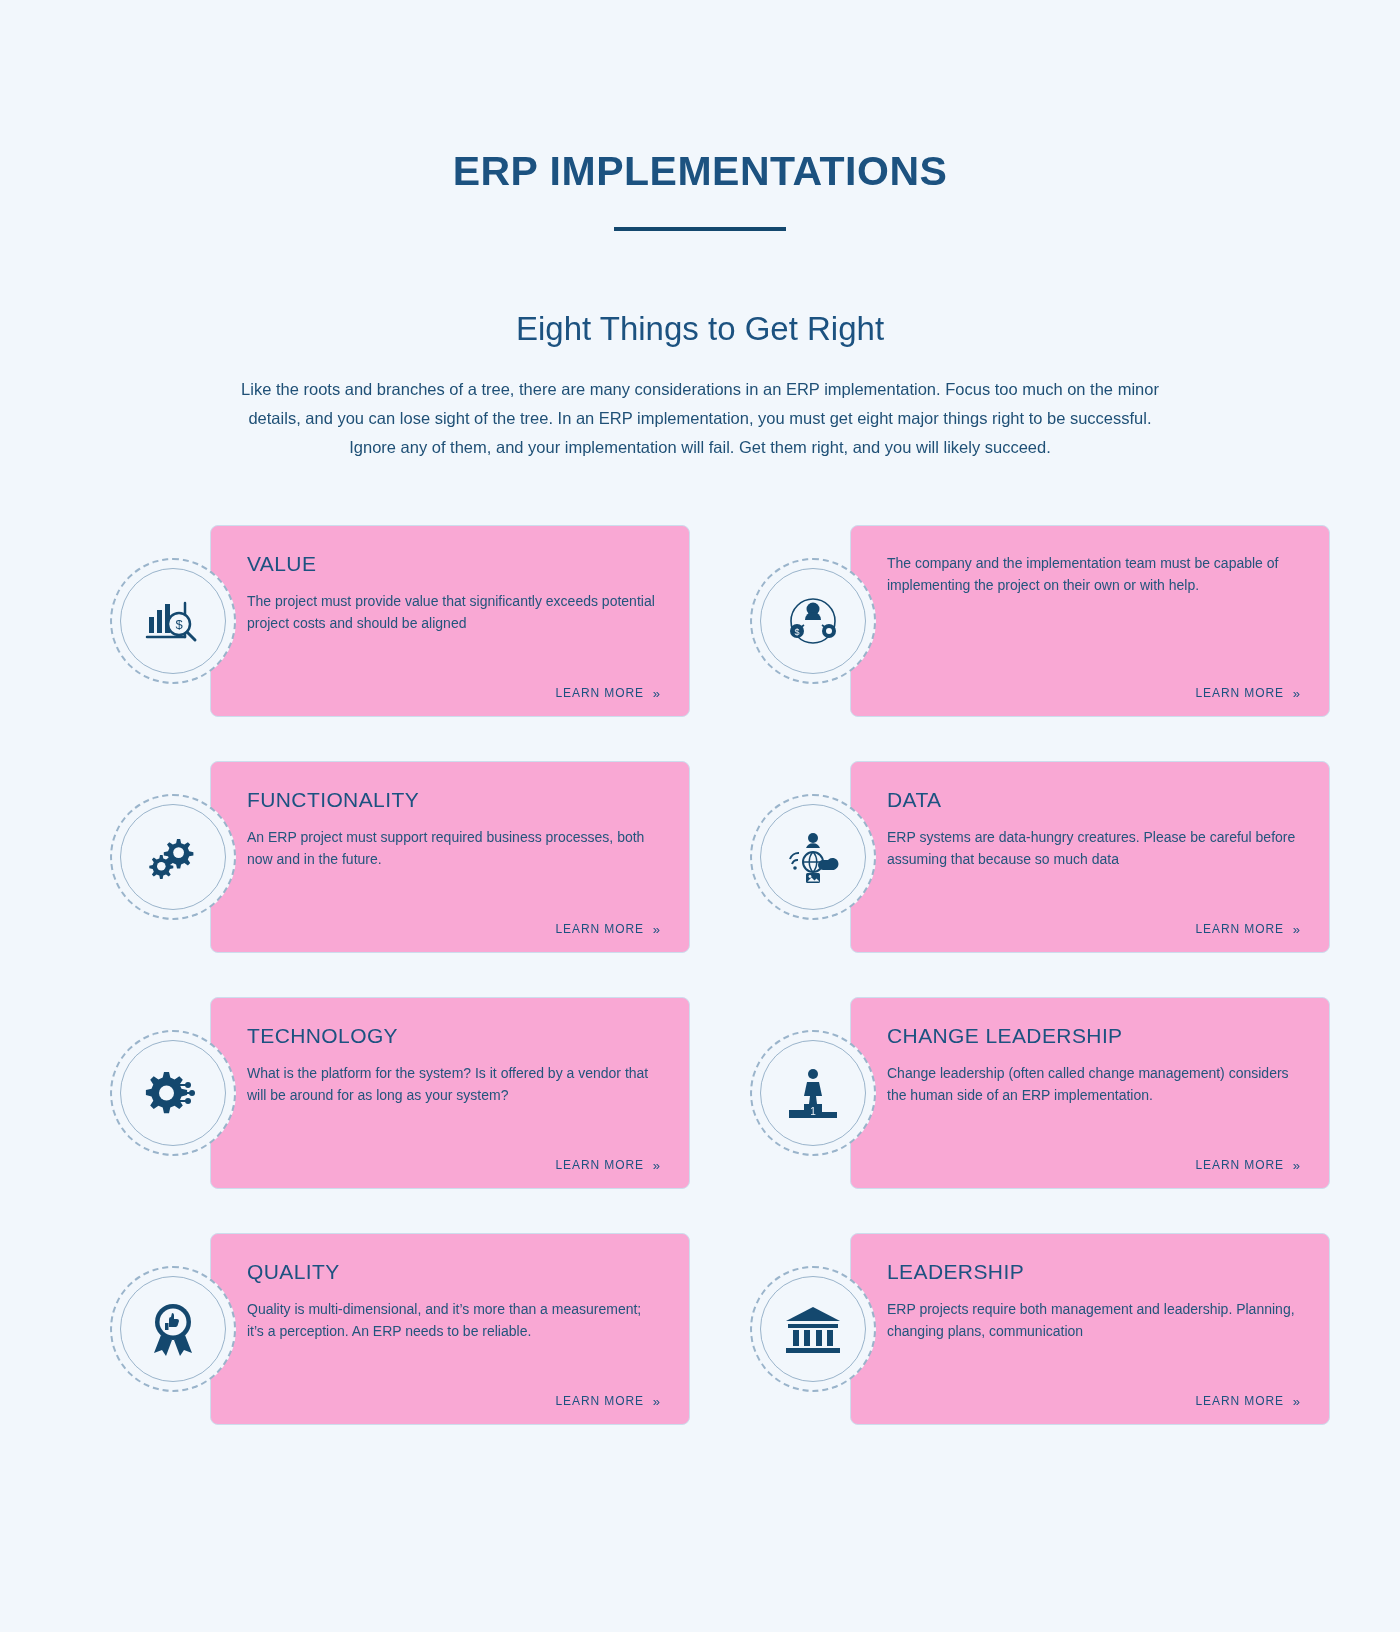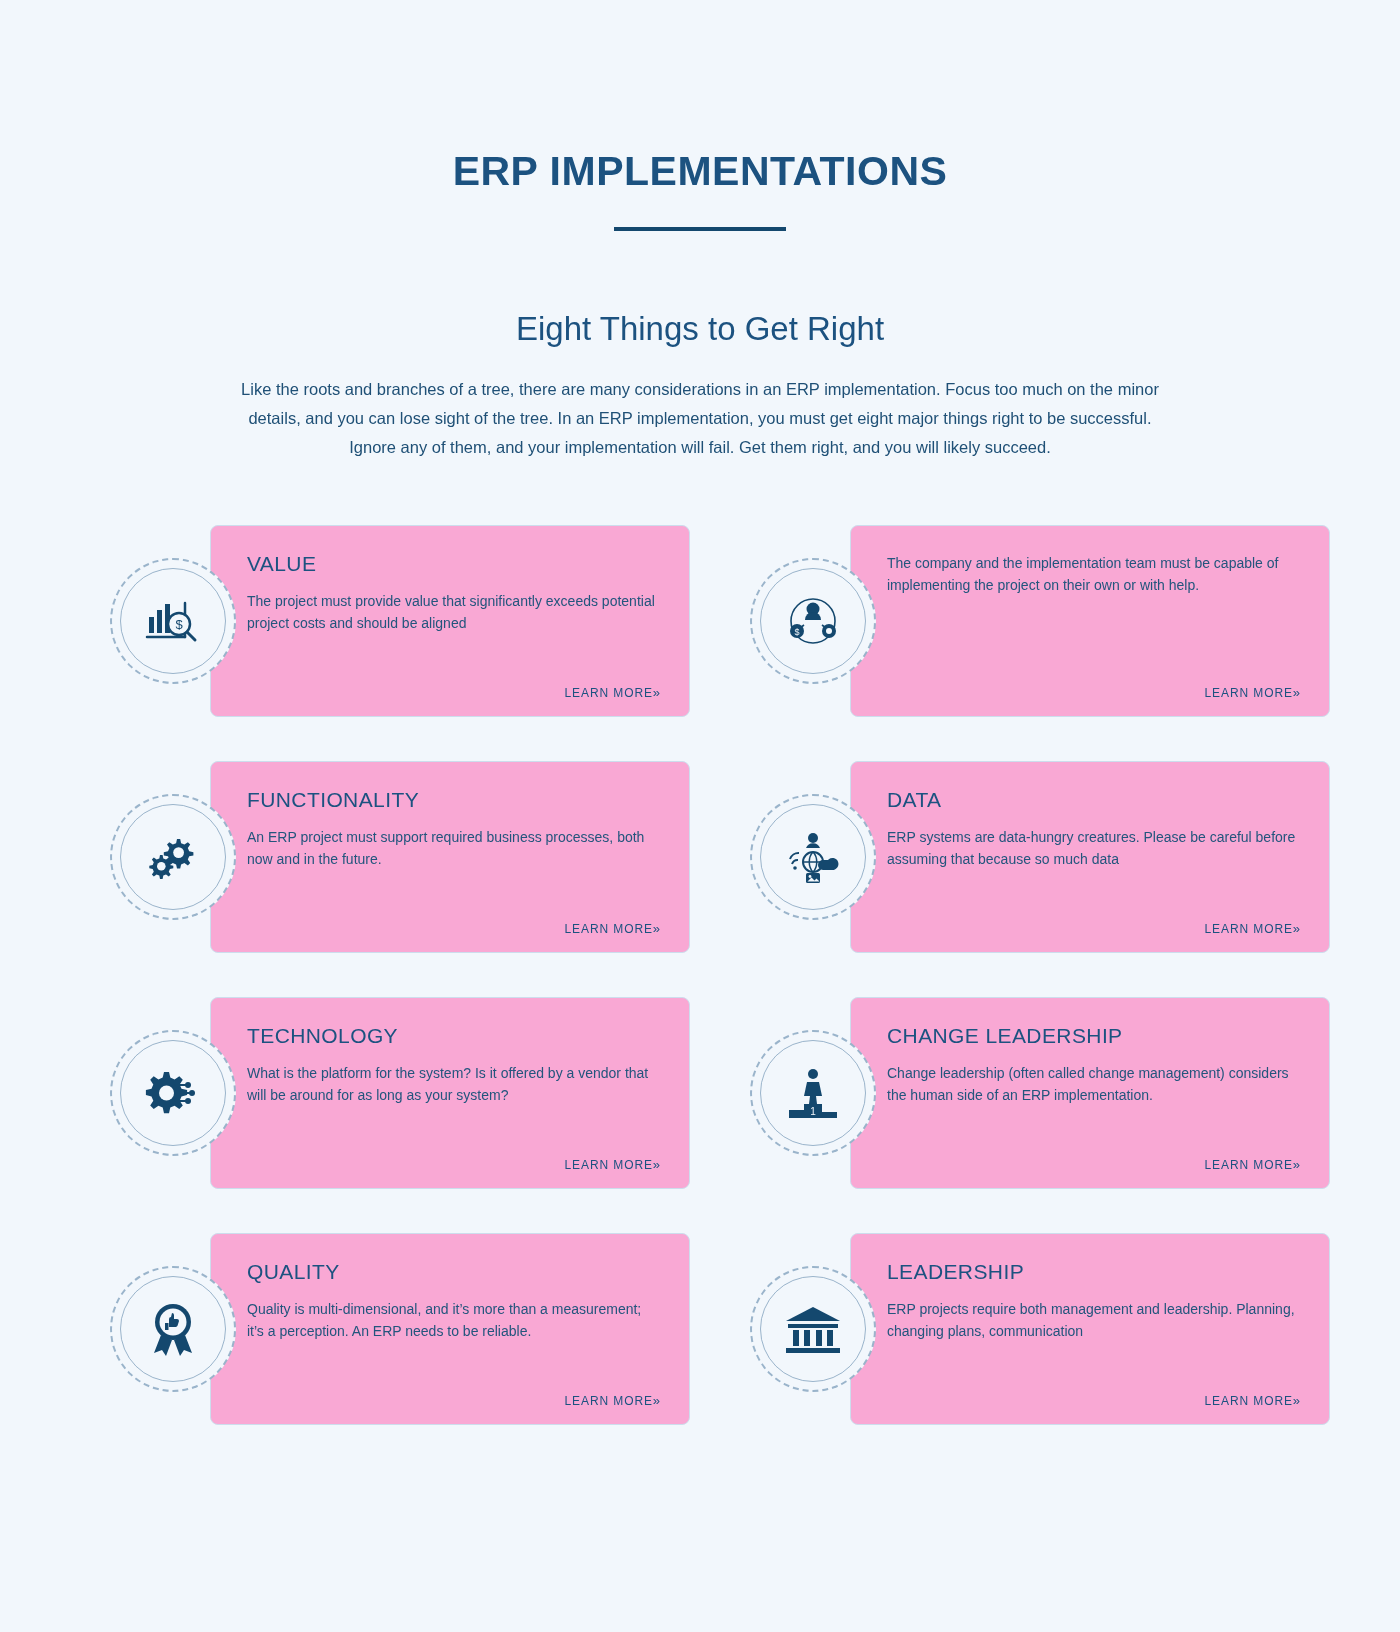--- a/index.html
+++ b/index.html
@@ -125,21 +125,22 @@
   }
   .learn-more {
     position: absolute;
     right: 28px;
     bottom: 16px;
     font-size: 12px;
     letter-spacing: 0.9px;
     color: #1c5280;
     text-decoration: none;
     display: flex;
-    align-items: flex-start;
+    align-items: flex-end;
+    gap: 9px;
     cursor: pointer;
   }
   .learn-more .chev {
     font-size: 13px;
     line-height: 1;
     color: #1c5280;
   }
 </style>
 </head>
 <body>

